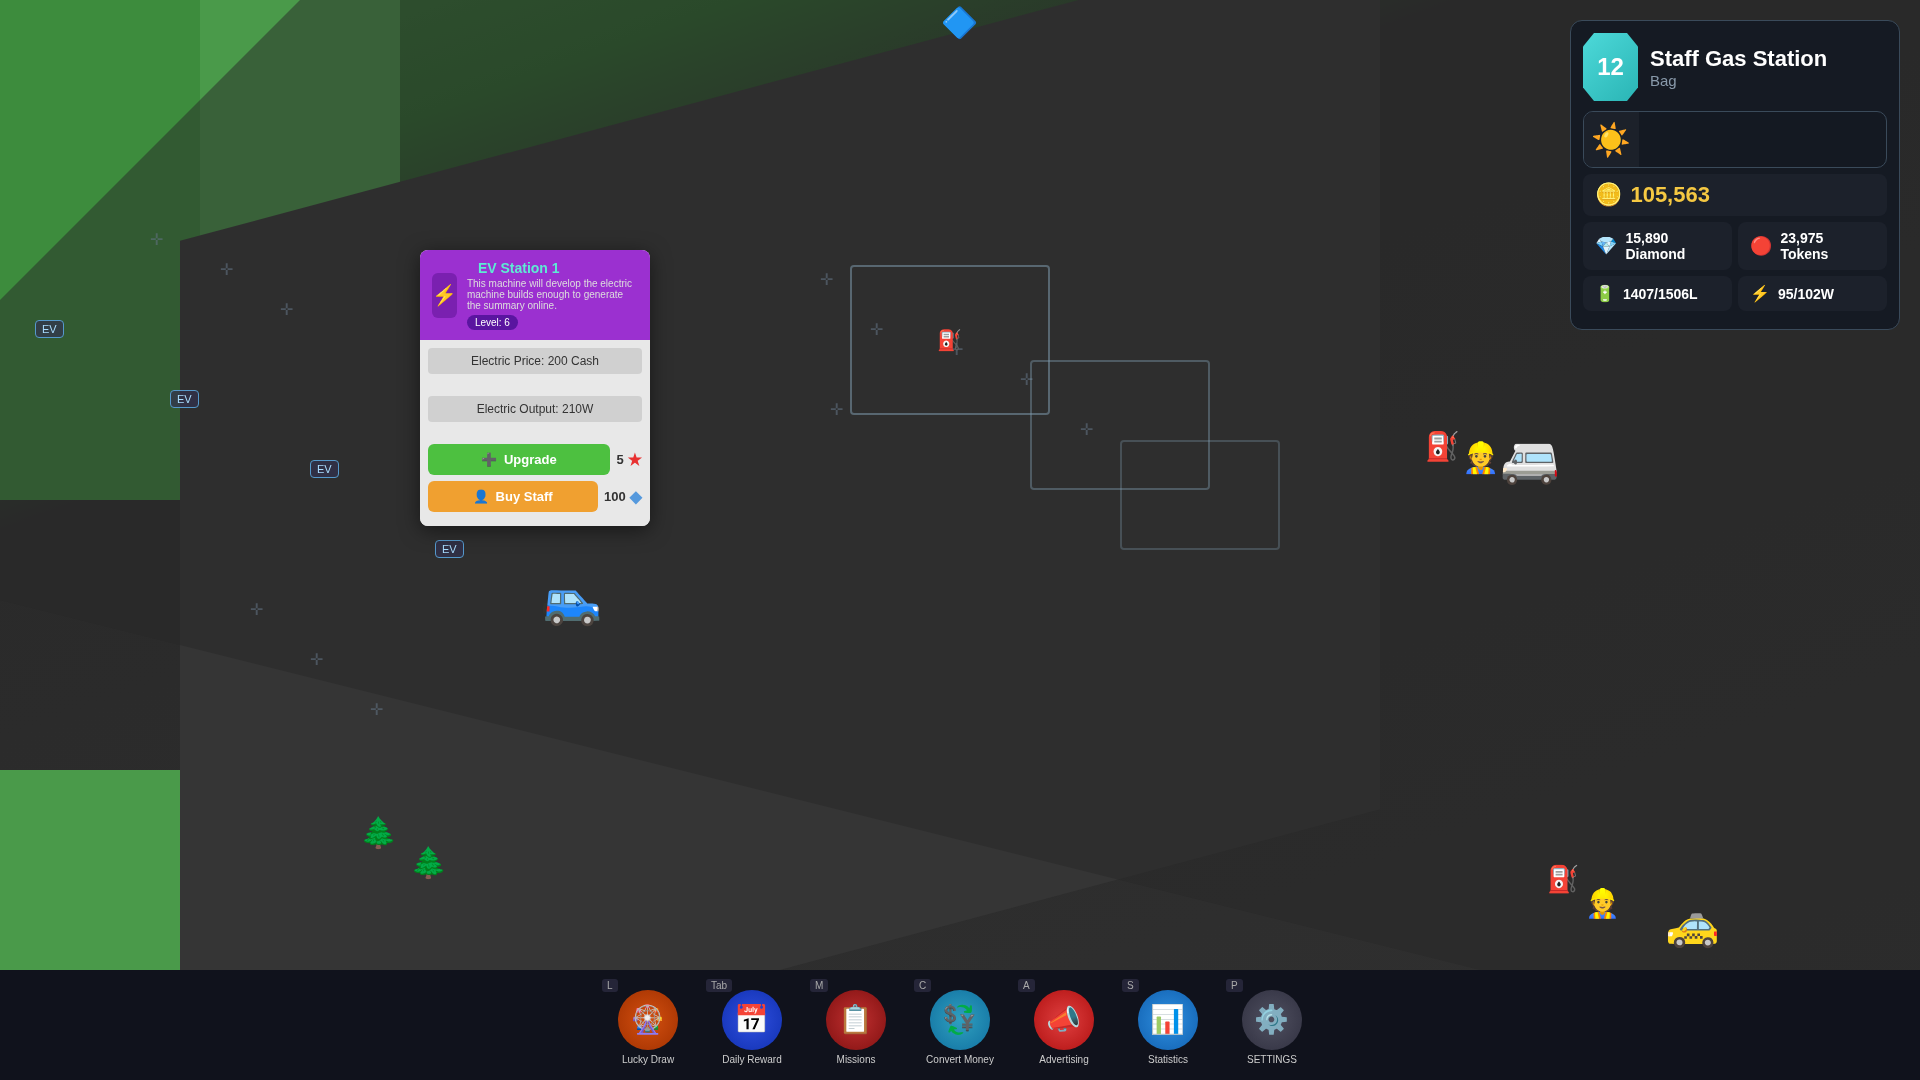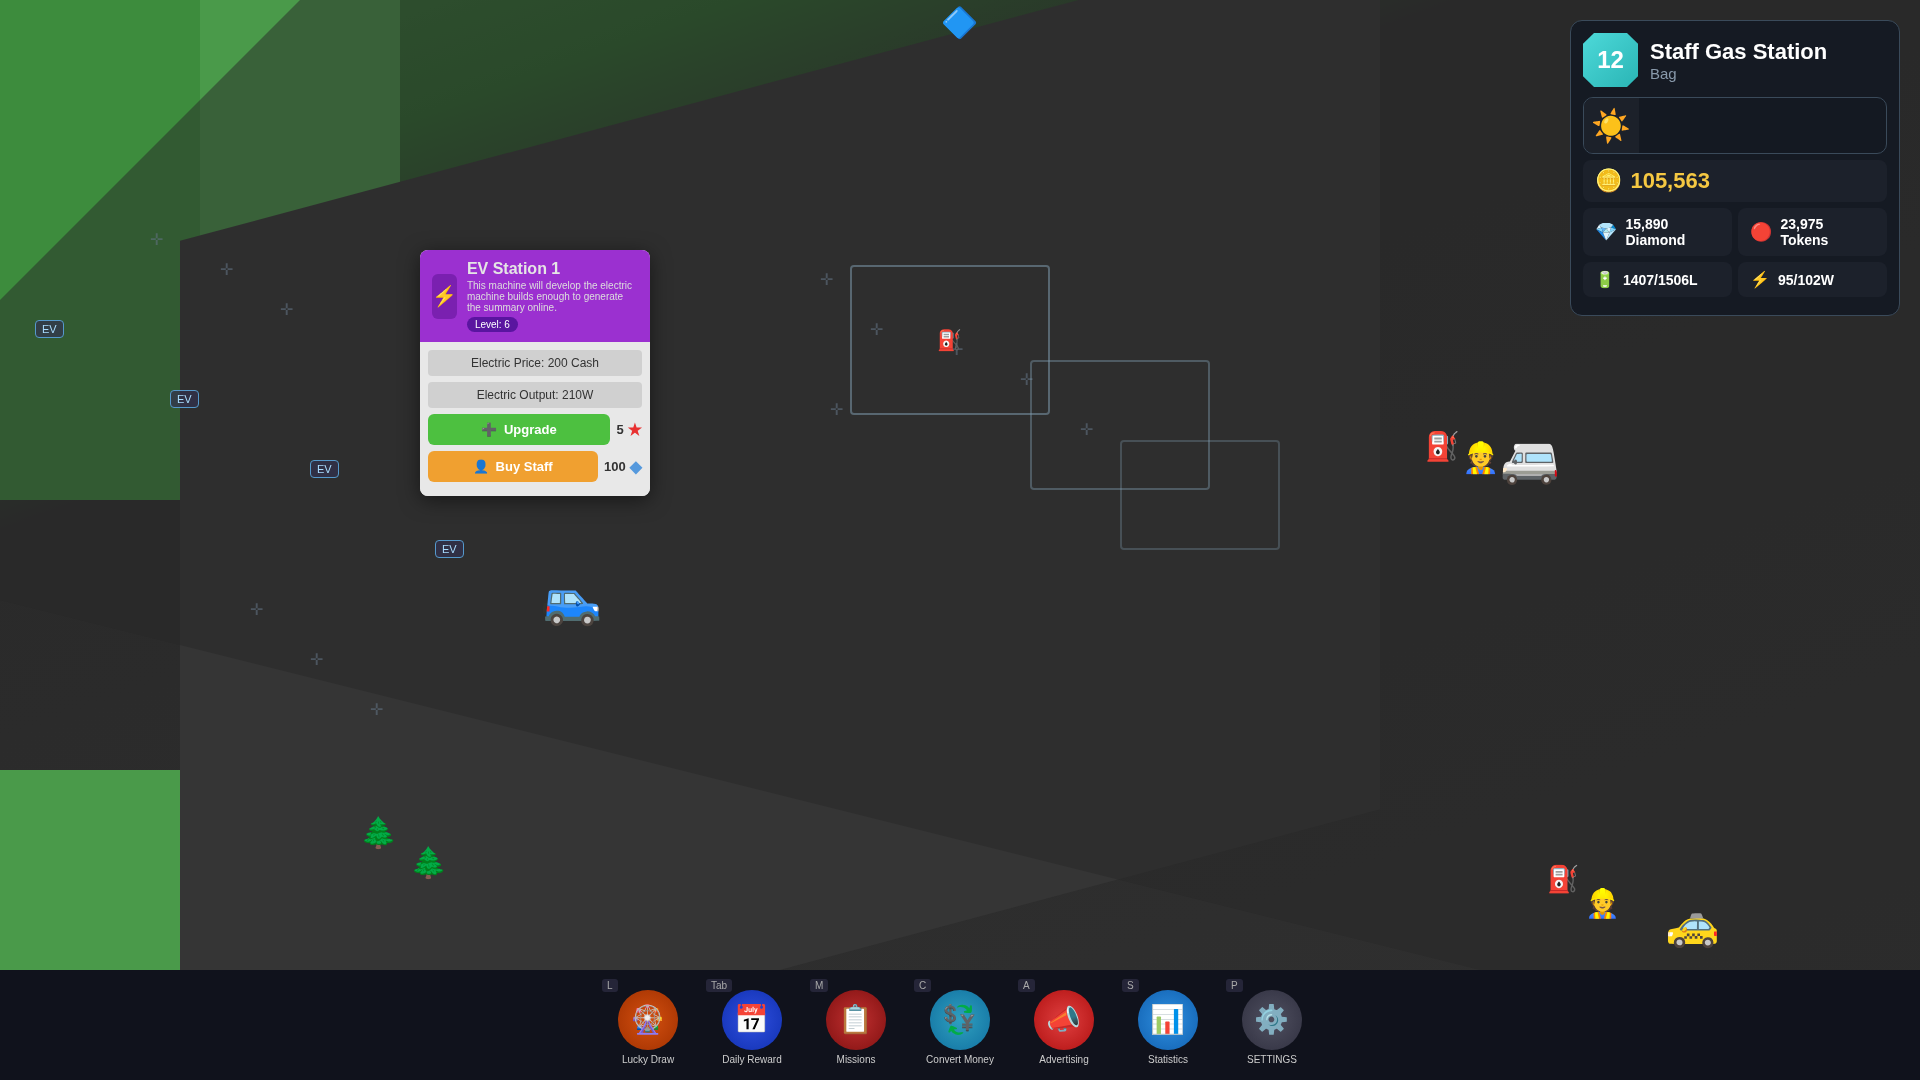--- a/index.html
+++ b/index.html
@@ -46,21 +46,21 @@
 
     #station-header {
       display: flex;
       align-items: center;
       gap: 12px;
       margin-bottom: 10px;
     }
 
     #level-badge {
       width: 55px;
-      height: 54px;
+      height: 68px;
       background: linear-gradient(135deg, #4dd9d9, #2ab5b5);
       border-radius: 8px;
       display: flex;
       align-items: center;
       justify-content: center;
       font-size: 24px;
       font-weight: bold;
       color: white;
       flex-shrink: 0;
       clip-path: polygon(20% 0%, 80% 0%, 100% 20%, 100% 80%, 80% 100%, 20% 100%, 0% 80%, 0% 20%);
@@ -194,23 +194,24 @@
       height: 45px;
       background: #7a20b0;
       border-radius: 6px;
       display: flex;
       align-items: center;
       justify-content: center;
       font-size: 20px;
     }
 
     #popup-building-name {
-      font-size: 16px;
-      font-weight: bold;
-      color: #e5e5e5;
+      font-size: 14px;
+      font-weight: bold;
+      color: #5eead4;
+      margin-left: 11px;
     }
 
     #popup-building-desc {
       font-size: 10px;
       color: #ddd;
       margin-top: 2px;
     }
 
     #popup-level-badge {
       display: inline-block;
@@ -224,21 +225,21 @@
 
     #popup-body {
       padding: 8px;
       background: #e8e8e8;
     }
 
     .popup-stat-row {
       background: #d0d0d0;
       border-radius: 4px;
       padding: 6px 10px;
-      margin-bottom: 6px;
+      margin-bottom: 22px;
       font-size: 12px;
       color: #333;
       text-align: center;
     }
 
     .popup-btn-row {
       display: flex;
       align-items: center;
       margin-bottom: 6px;
       gap: 6px;

